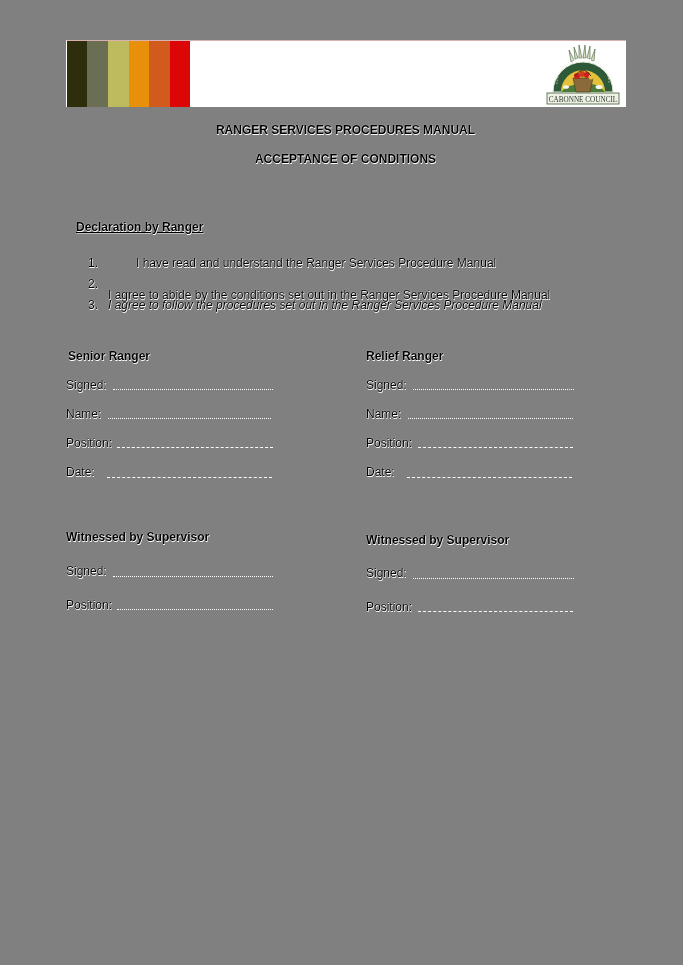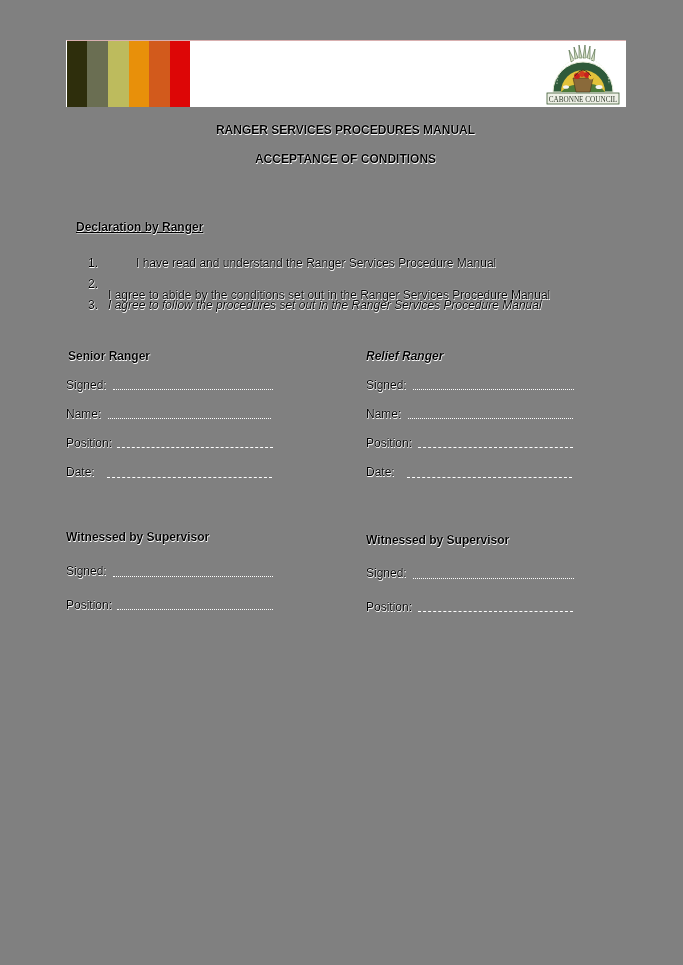--- a/index.html
+++ b/index.html
@@ -138,21 +138,21 @@
   <div class="line" style="left:108px;top:418px;width:163px;"></div>
 
   <div class="txt" style="left:66px;top:436px;">Position:</div>
   <div class="line dashed" style="left:117px;top:447px;width:156px;"></div>
 
   <div class="txt" style="left:66px;top:465px;">Date:</div>
   <div class="line dashed" style="left:107px;top:477px;width:165px;"></div>
 </div>
 
 <div>
-  <div class="txt bold" style="left:366px;top:349px;font-style:italic;">Relief Ranger</div>
+  <div class="txt bold" style="left:366px;top:349px;">Relief Ranger</div>
 
   <div class="txt" style="left:366px;top:378px;">Signed:</div>
   <div class="line" style="left:413px;top:389px;width:161px;"></div>
 
   <div class="txt" style="left:366px;top:407px;">Name:</div>
   <div class="line" style="left:408px;top:418px;width:165px;"></div>
 
   <div class="txt" style="left:366px;top:436px;">Position:</div>
   <div class="line dashed" style="left:418px;top:447px;width:155px;"></div>
 

